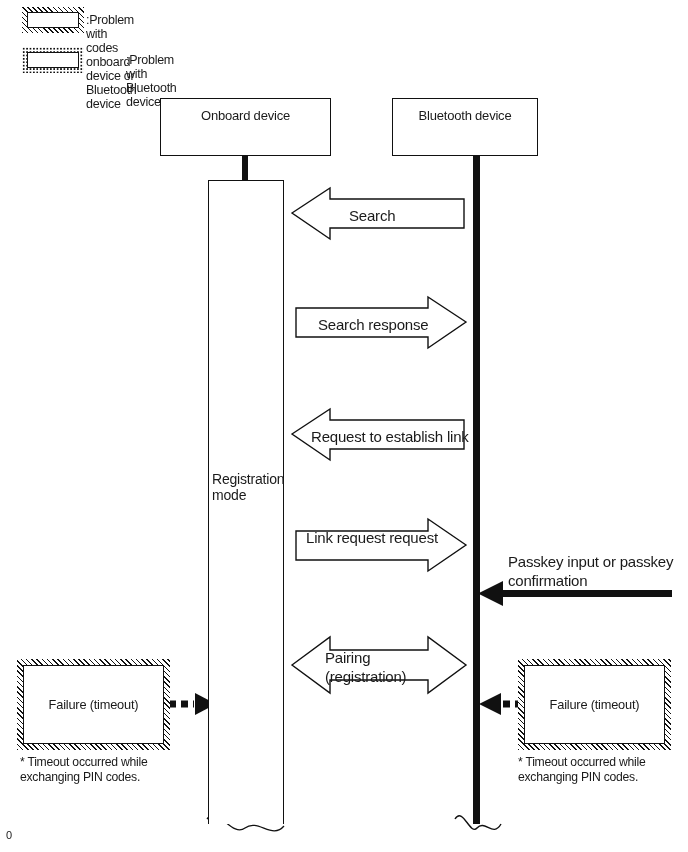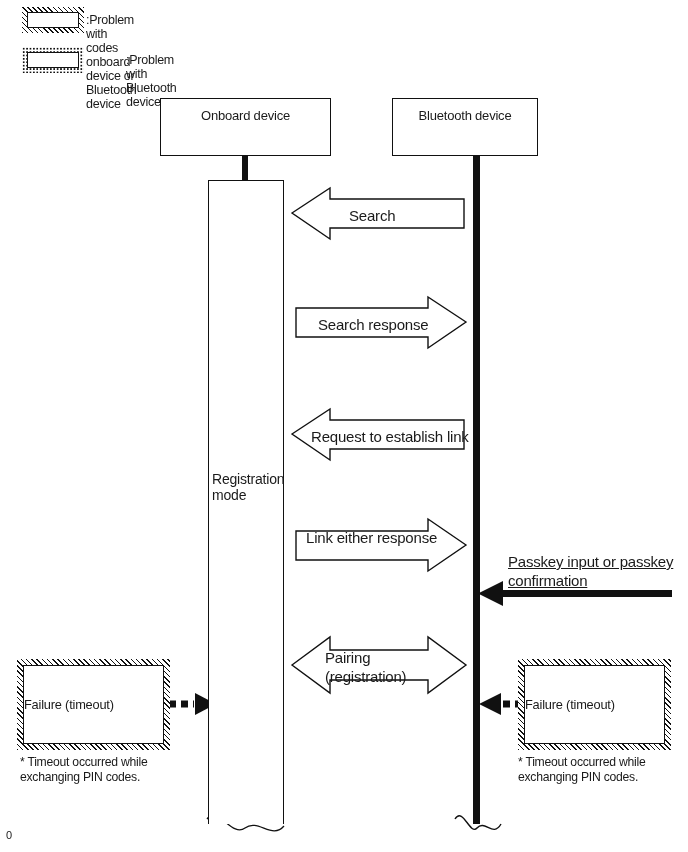--- a/index.html
+++ b/index.html
@@ -93,20 +93,21 @@
     padding: 6px;
   }
   .failbox-inner {
     width: 100%;
     height: 100%;
     background: #ffffff;
     border: 1.5px solid #111;
     box-sizing: border-box;
     display: flex;
     align-items: center;
+    justify-content: center;
   }
   .failbox-inner span {
     font-size: 12.8px;
     letter-spacing: -0.2px;
   }
   .note {
     position: absolute;
     font-size: 12.2px;
     letter-spacing: -0.25px;
     line-height: 1.25;
@@ -192,28 +193,28 @@
   <div>Registration</div>
   <div>mode</div>
 </div>
 
 <div class="arrow-label" style="left:349px;top:206px;">Search</div>
 
 <div class="arrow-label" style="left:318px;top:315px;">Search response</div>
 
 <div class="arrow-label" style="left:311px;top:427px;">Request to establish link</div>
 
-<div class="arrow-label" style="left:306px;top:528px;">Link either response</div>
+<div class="arrow-label" style="left:306px;top:528px;">Link request request</div>
 
 <div class="arrow-label" style="left:325px;top:648px;">
   <div>Pairing</div>
   <div>(registration)</div>
 </div>
 
-<div class="arrow-label" style="left:508px;top:552px;text-decoration:underline;">
+<div class="arrow-label" style="left:508px;top:552px;">
   <div>Passkey input or passkey</div>
   <div>confirmation</div>
 </div>
 
 <div class="failbox" style="left:17px;top:659px;width:153px;height:91px;">
   <div class="failbox-inner">
     <span>Failure (timeout)</span>
   </div>
 </div>
 <div class="note" style="left:20px;top:755px;">

